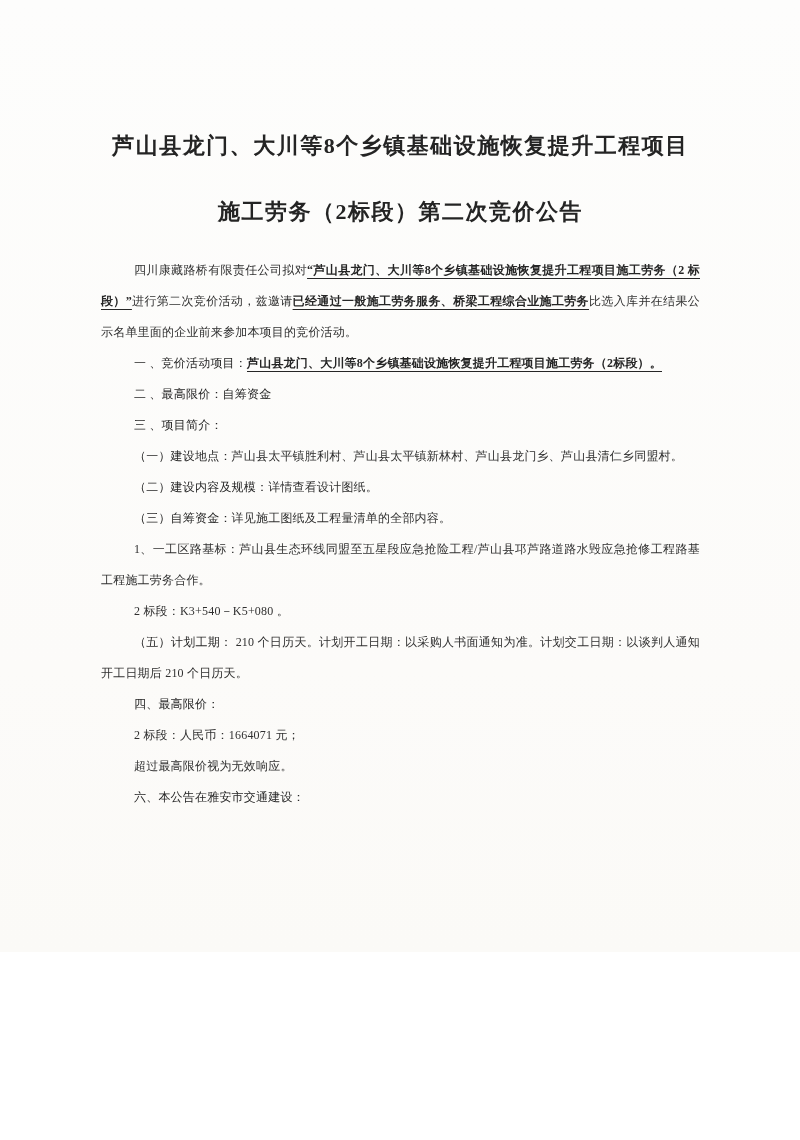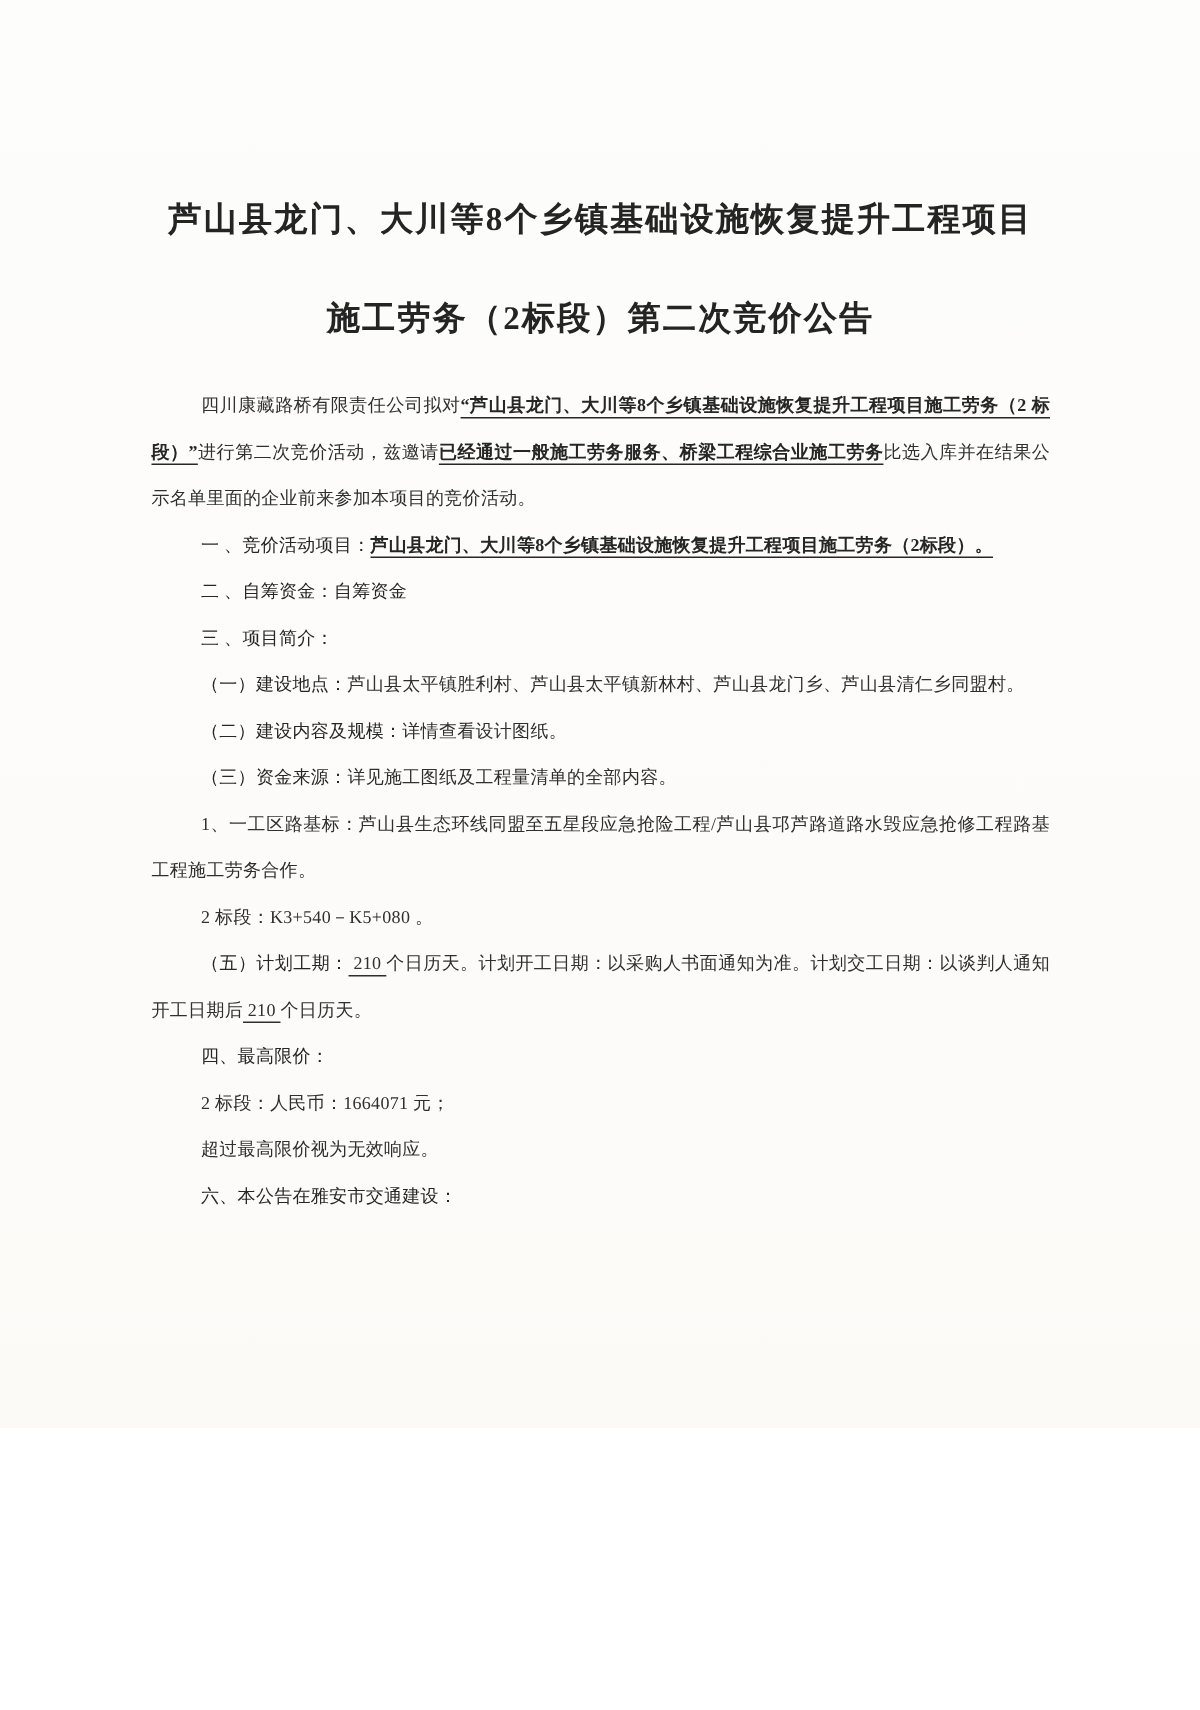--- a/index.html
+++ b/index.html
@@ -23,21 +23,21 @@
     text-indent:0;
   }
   .title-2 { margin-top:36px; }
   .doc-body { margin-top:28px; }
   .doc-body p {
     margin:0; font-size:12px; line-height:31px;
     text-align:justify; text-indent:33px; letter-spacing:0.2px;
     color:#2f2f2f;
   }
   .b  { font-weight:normal; color:#262626; }
-  .u  { text-decoration:underline; text-underline-offset:4px; text-decoration-thickness:1px; }
+  .u  { text-underline-offset:4px; text-decoration-thickness:1px; }
   .bu { font-weight:bold; color:#262626; text-decoration:underline; text-underline-offset:4px; text-decoration-thickness:1px; }
   .scan-edge-bottom {
     position:absolute; left:0; right:0; top:1131px; height:2px;
     background:#e9e6e1;
   }
   .scan-shade-bottom {
     position:absolute; left:0; right:0; top:1133px; bottom:0;
     background:#f6f4f1;
   }
 </style>
@@ -49,29 +49,29 @@
 
     <h1 class="title title-1">芦山县龙门、大川等8个乡镇基础设施恢复提升工程项目</h1>
     <h1 class="title title-2">施工劳务（2标段）第二次竞价公告</h1>
 
     <div class="doc-body">
 
       <p><span>四川康藏路桥有限责任公司拟对</span><span class="bu">“芦山县龙门、大川等8个乡镇基础设施恢复提升工程项目施工劳务（2 标段）”</span><span>进行第二次竞价活动，兹邀请</span><span class="bu">已经通过一般施工劳务服务、桥梁工程综合业施工劳务</span><span>比选入库并在结果公示名单里面的企业前来参加本项目的竞价活动。</span></p>
 
       <p><span class="b">一 、竞价活动项目：</span><span class="bu">芦山县龙门、大川等8个乡镇基础设施恢复提升工程项目施工劳务（2标段）。</span></p>
 
-      <p><span class="b">二 、自筹资金：</span><span class="b">自筹资金</span></p>
+      <p><span class="b">二 、最高限价：</span><span class="b">自筹资金</span></p>
 
       <p><span class="b">三 、项目简介：</span></p>
 
       <p><span class="b">（一）建设地点：</span><span>芦山县太平镇胜利村、芦山县太平镇新林村、芦山县龙门乡、芦山县清仁乡同盟村。</span></p>
 
       <p><span class="b">（二）建设内容及规模：</span><span>详情查看设计图纸。</span></p>
 
-      <p><span class="b">（三）资金来源：</span><span>详见施工图纸及工程量清单的全部内容。</span></p>
+      <p><span class="b">（三）自筹资金：</span><span>详见施工图纸及工程量清单的全部内容。</span></p>
 
 
       <p><span>1、一工区路基标：芦山县生态环线同盟至五星段应急抢险工程/芦山县邛芦路道路水毁应急抢修工程路基工程施工劳务合作。</span></p>
 
       <p><span>2 标段：K3+540－K5+080 。</span></p>
 
       <p><span class="b">（五）计划工期：</span><span class="u"> 210 </span><span>个日历天。计划开工日期：以采购人书面通知为准。计划交工日期：以谈判人通知开工日期后</span><span class="u"> 210 </span><span>个日历天。</span></p>
 
       <p><span class="b">四、最高限价：</span></p>
 

